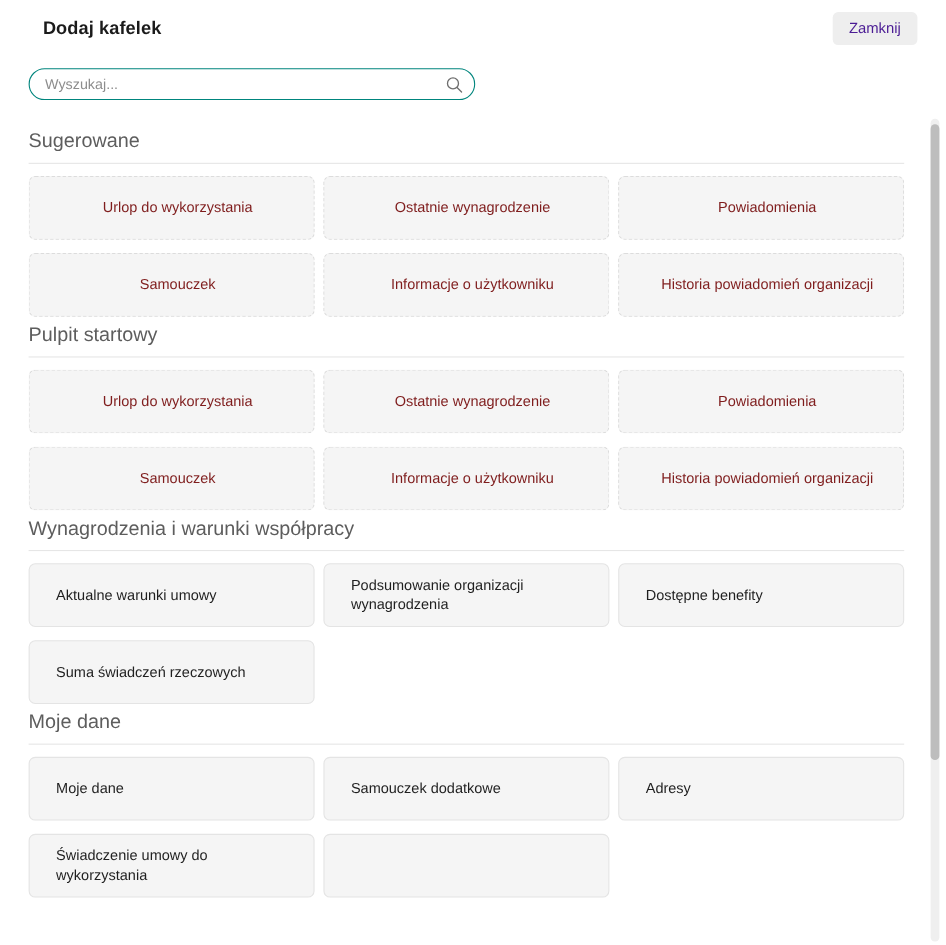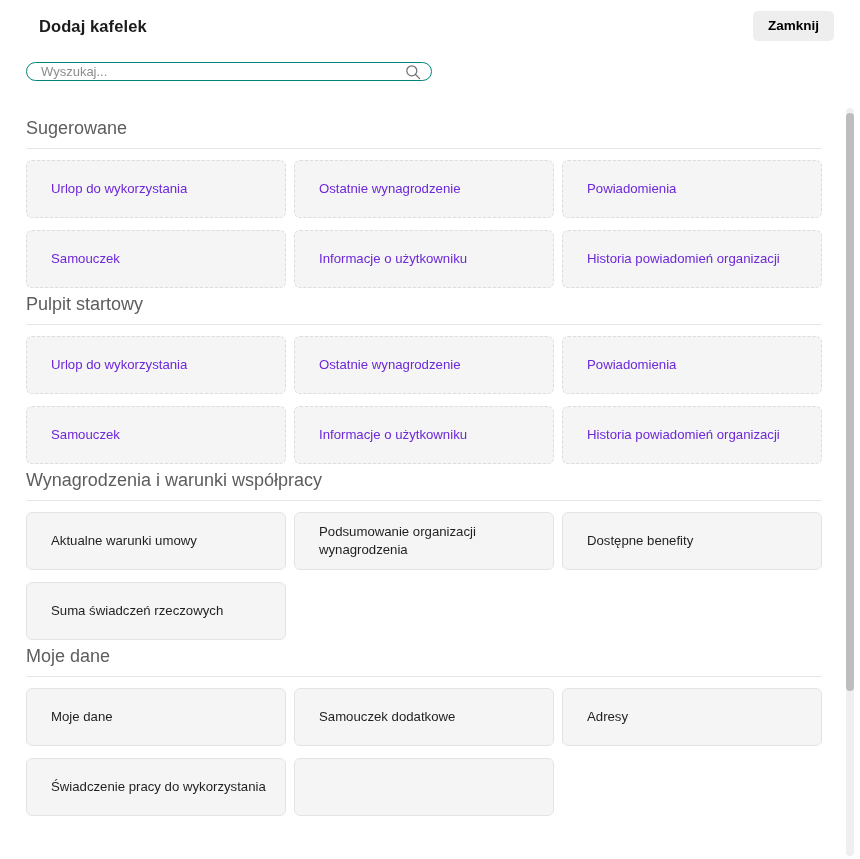--- a/index.html
+++ b/index.html
@@ -35,38 +35,37 @@
     font-weight: bold;
     color: #1b1b1b;
     letter-spacing: 0.1px;
     margin-left: 13px;
   }
 
   .close-button {
     background: #eeeeee;
     border: none;
     border-radius: 5px;
-    color: #000000;
+    color: #4c1d95;
     font-family: "Liberation Sans", sans-serif;
     font-size: 13.5px;
     padding: 8px 15px;
     cursor: pointer;
     line-height: 1;
-    font-weight: bold;
   }
 
   
   .search-row {
     padding: 10px 26px 0 26px;
   }
 
   .search-wrap {
     position: relative;
     width: 406px;
-    height: 19px;
+    height: 29px;
   }
 
   .search-input {
     width: 100%;
     height: 100%;
     border: 1.4px solid #00857d;
     border-radius: 16px;
     background: #ffffff;
     outline: none;
     padding: 0 36px 0 14px;
@@ -138,22 +137,23 @@
   }
 
   .tile.enabled {
     border: 1px solid #e4e4e4;
     color: #1f1f1f;
     cursor: pointer;
   }
 
   .tile.disabled {
     border: 1px dashed #dcdcdc;
-    color: #6d28d9;
+    color: #7f1d1d;
     cursor: default;
+    justify-content: center;
   }
 
   
   .scrollbar-track {
     position: absolute;
     right: 6px;
     top: 108px;
     width: 8px;
     height: 748px;
     background: #efefef;
@@ -268,21 +268,21 @@
             <div class="tile enabled">
               <span>Moje dane</span>
             </div>
             <div class="tile enabled">
               <span>Samouczek dodatkowe</span>
             </div>
             <div class="tile enabled">
               <span>Adresy</span>
             </div>
             <div class="tile enabled">
-              <span>Świadczenie pracy do wykorzystania</span>
+              <span>Świadczenie umowy do wykorzystania</span>
             </div>
             <div class="tile enabled">
               <span></span>
             </div>
           </div>
         </div>
       </div>
   </div>
 
   <div class="scrollbar-track">

